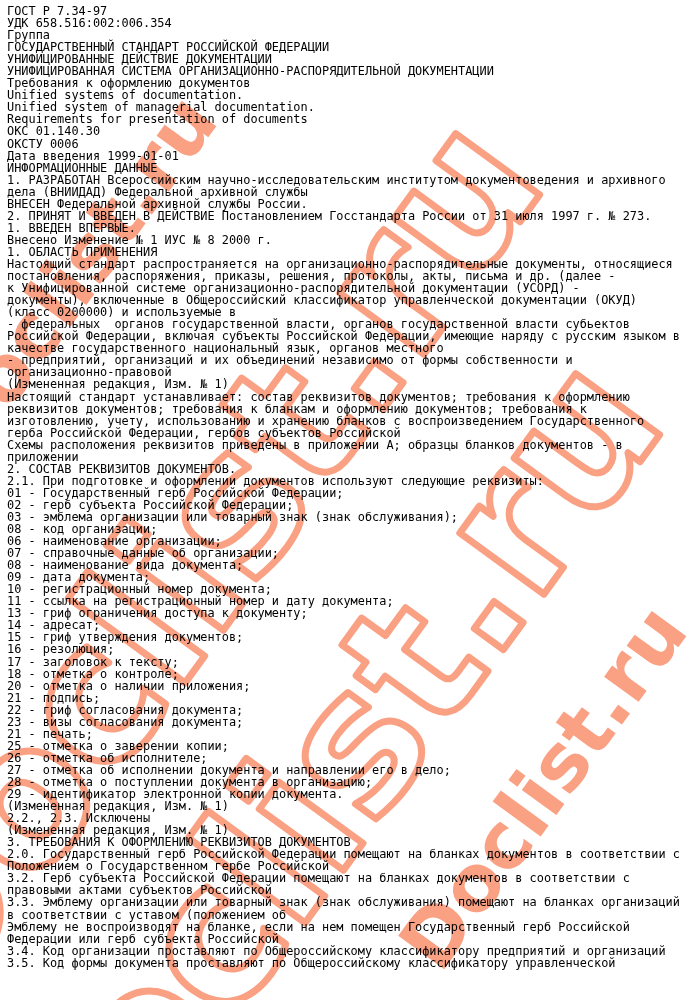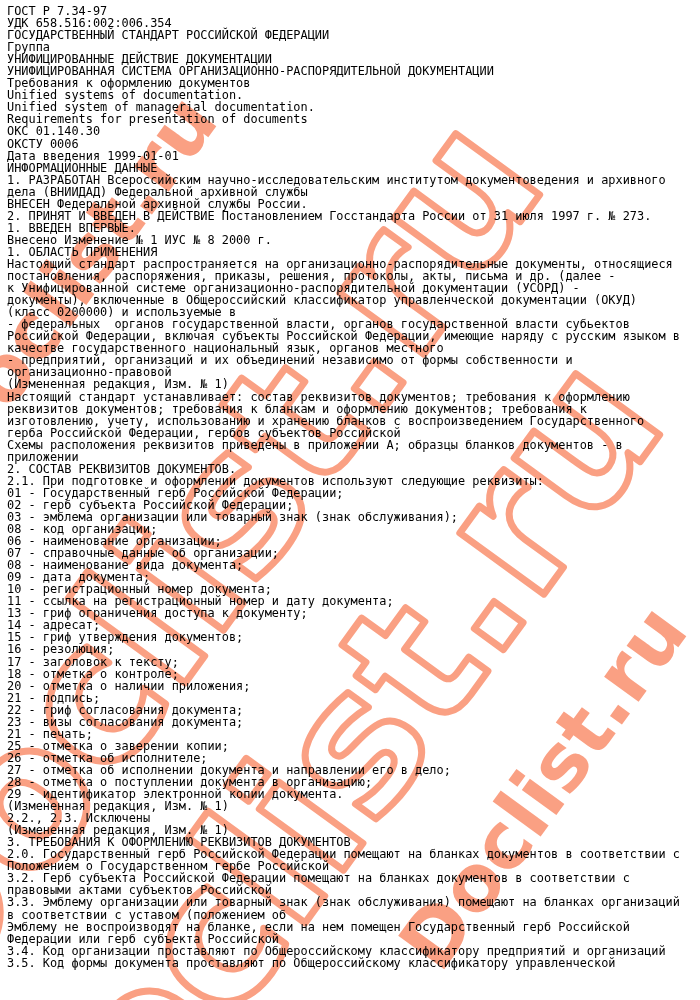--- a/index.html
+++ b/index.html
@@ -54,22 +54,22 @@
   <svg class="wm-layer" width="700" height="1000" viewBox="0 0 700 1000" aria-hidden="true">
     <text class="wm-outline" transform="translate(-60,1020) rotate(-54)" stroke="#fa9b7d">Doclist.ru</text>
     <text class="wm-outline" transform="translate(60,1260) rotate(-54)" stroke="#fa9b7d">Doclist.ru</text>
     <text class="wm-solid" transform="translate(-30,465) rotate(-54)" fill="#fa9b7d">Doclist.ru</text>
     <text class="wm-solid" transform="translate(440,975) rotate(-54)" fill="#fa9b7d">Doclist.ru</text>
   </svg>
 
   <div class="doc-text">
       <div class="line">ГОСТ Р 7.34-97</div>
       <div class="line">УДК 658.516:002:006.354</div>
+      <div class="line">Группа</div>
       <div class="line">ГОСУДАРСТВЕННЫЙ СТАНДАРТ РОССИЙСКОЙ ФЕДЕРАЦИИ</div>
-      <div class="line">Группа</div>
       <div class="line">УНИФИЦИРОВАННЫЕ ДЕЙСТВИЕ ДОКУМЕНТАЦИИ</div>
       <div class="line">УНИФИЦИРОВАННАЯ СИСТЕМА ОРГАНИЗАЦИОННО-РАСПОРЯДИТЕЛЬНОЙ ДОКУМЕНТАЦИИ</div>
       <div class="line">Требования к оформлению документов</div>
       <div class="line">Unified systems of documentation.</div>
       <div class="line">Unified system of managerial documentation.</div>
       <div class="line">Requirements for presentation of documents</div>
       <div class="line">ОКС 01.140.30</div>
       <div class="line">ОКСТУ 0006</div>
       <div class="line">Дата введения 1999-01-01</div>
       <div class="line">ИНФОРМАЦИОННЫЕ ДАННЫЕ</div>

